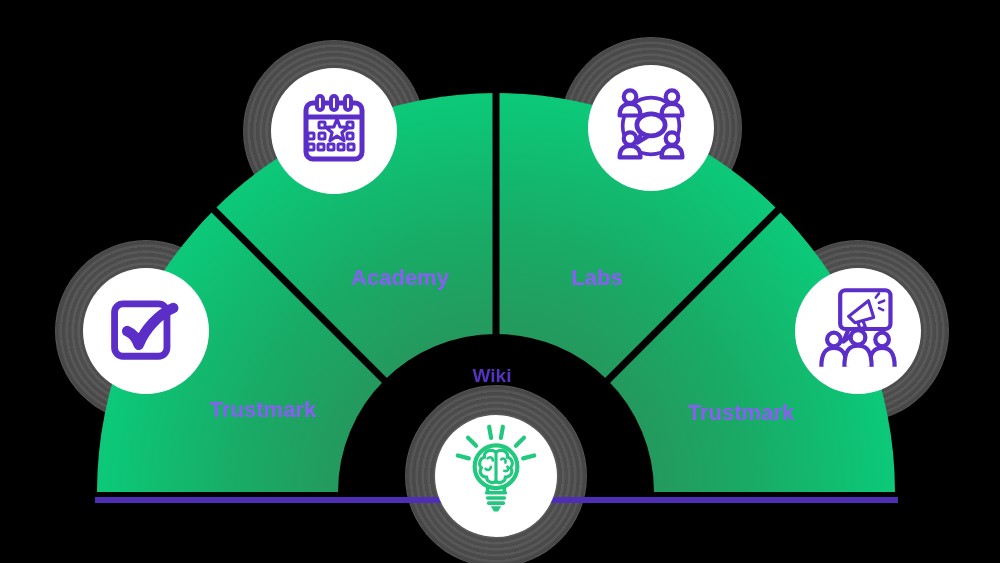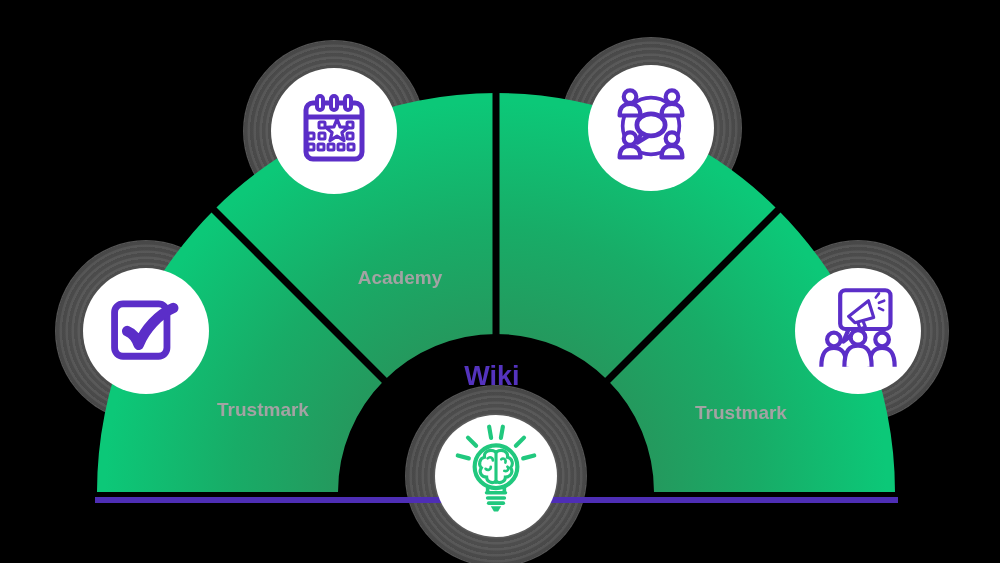--- a/index.html
+++ b/index.html
@@ -48,33 +48,33 @@
   #badge-trustmark{left:83px;top:268px;}
   #badge-academy{left:271px;top:68px;}
   #badge-labs{left:588px;top:65px;}
   #badge-advocacy{left:795px;top:268px;}
   #badge-wiki{width:122px;height:122px;left:435px;top:415px;}
 
   .seg-label{
     position:absolute;
     width:200px;
     text-align:center;
-    color:#a3a3a3;
+    color:#8b5cf6;
     font-weight:700;
-    font-size:19px;
+    font-size:22px;
     line-height:28px;
   }
   #label-trustmark{left:163px;top:396px;}
   #label-academy{left:300px;top:264px;}
   #label-labs{left:497px;top:264px;}
   #label-advocacy{left:641px;top:399px;}
   #label-wiki{
     left:392px;top:362px;
     color:#5433BE;
-    font-size:27px;
+    font-size:19px;
   }
 </style>
 </head>
 <body>
 
 <div class="stage">
 
   <div class="ring" id="ring-trustmark"></div>
   <div class="ring" id="ring-academy"></div>
   <div class="ring" id="ring-labs"></div>
@@ -218,16 +218,17 @@
           <path d="M 37,71 L 53,71"></path>
           <path d="M 38,76 L 52,76"></path>
         </g>
         <path d="M 40,79 L 50,79 L 47,84 L 43,84 Z" fill="#21C87E"></path>
       </svg>
     </span>
   </div>
 
   <div class="seg-label" id="label-trustmark">Trustmark</div>
   <div class="seg-label" id="label-academy">Academy</div>
+  <div class="seg-label" id="label-labs">Labs</div>
   <div class="seg-label" id="label-advocacy">Trustmark</div>
   <div class="seg-label" id="label-wiki">Wiki</div>
 
 </div>
 
 </body></html>

